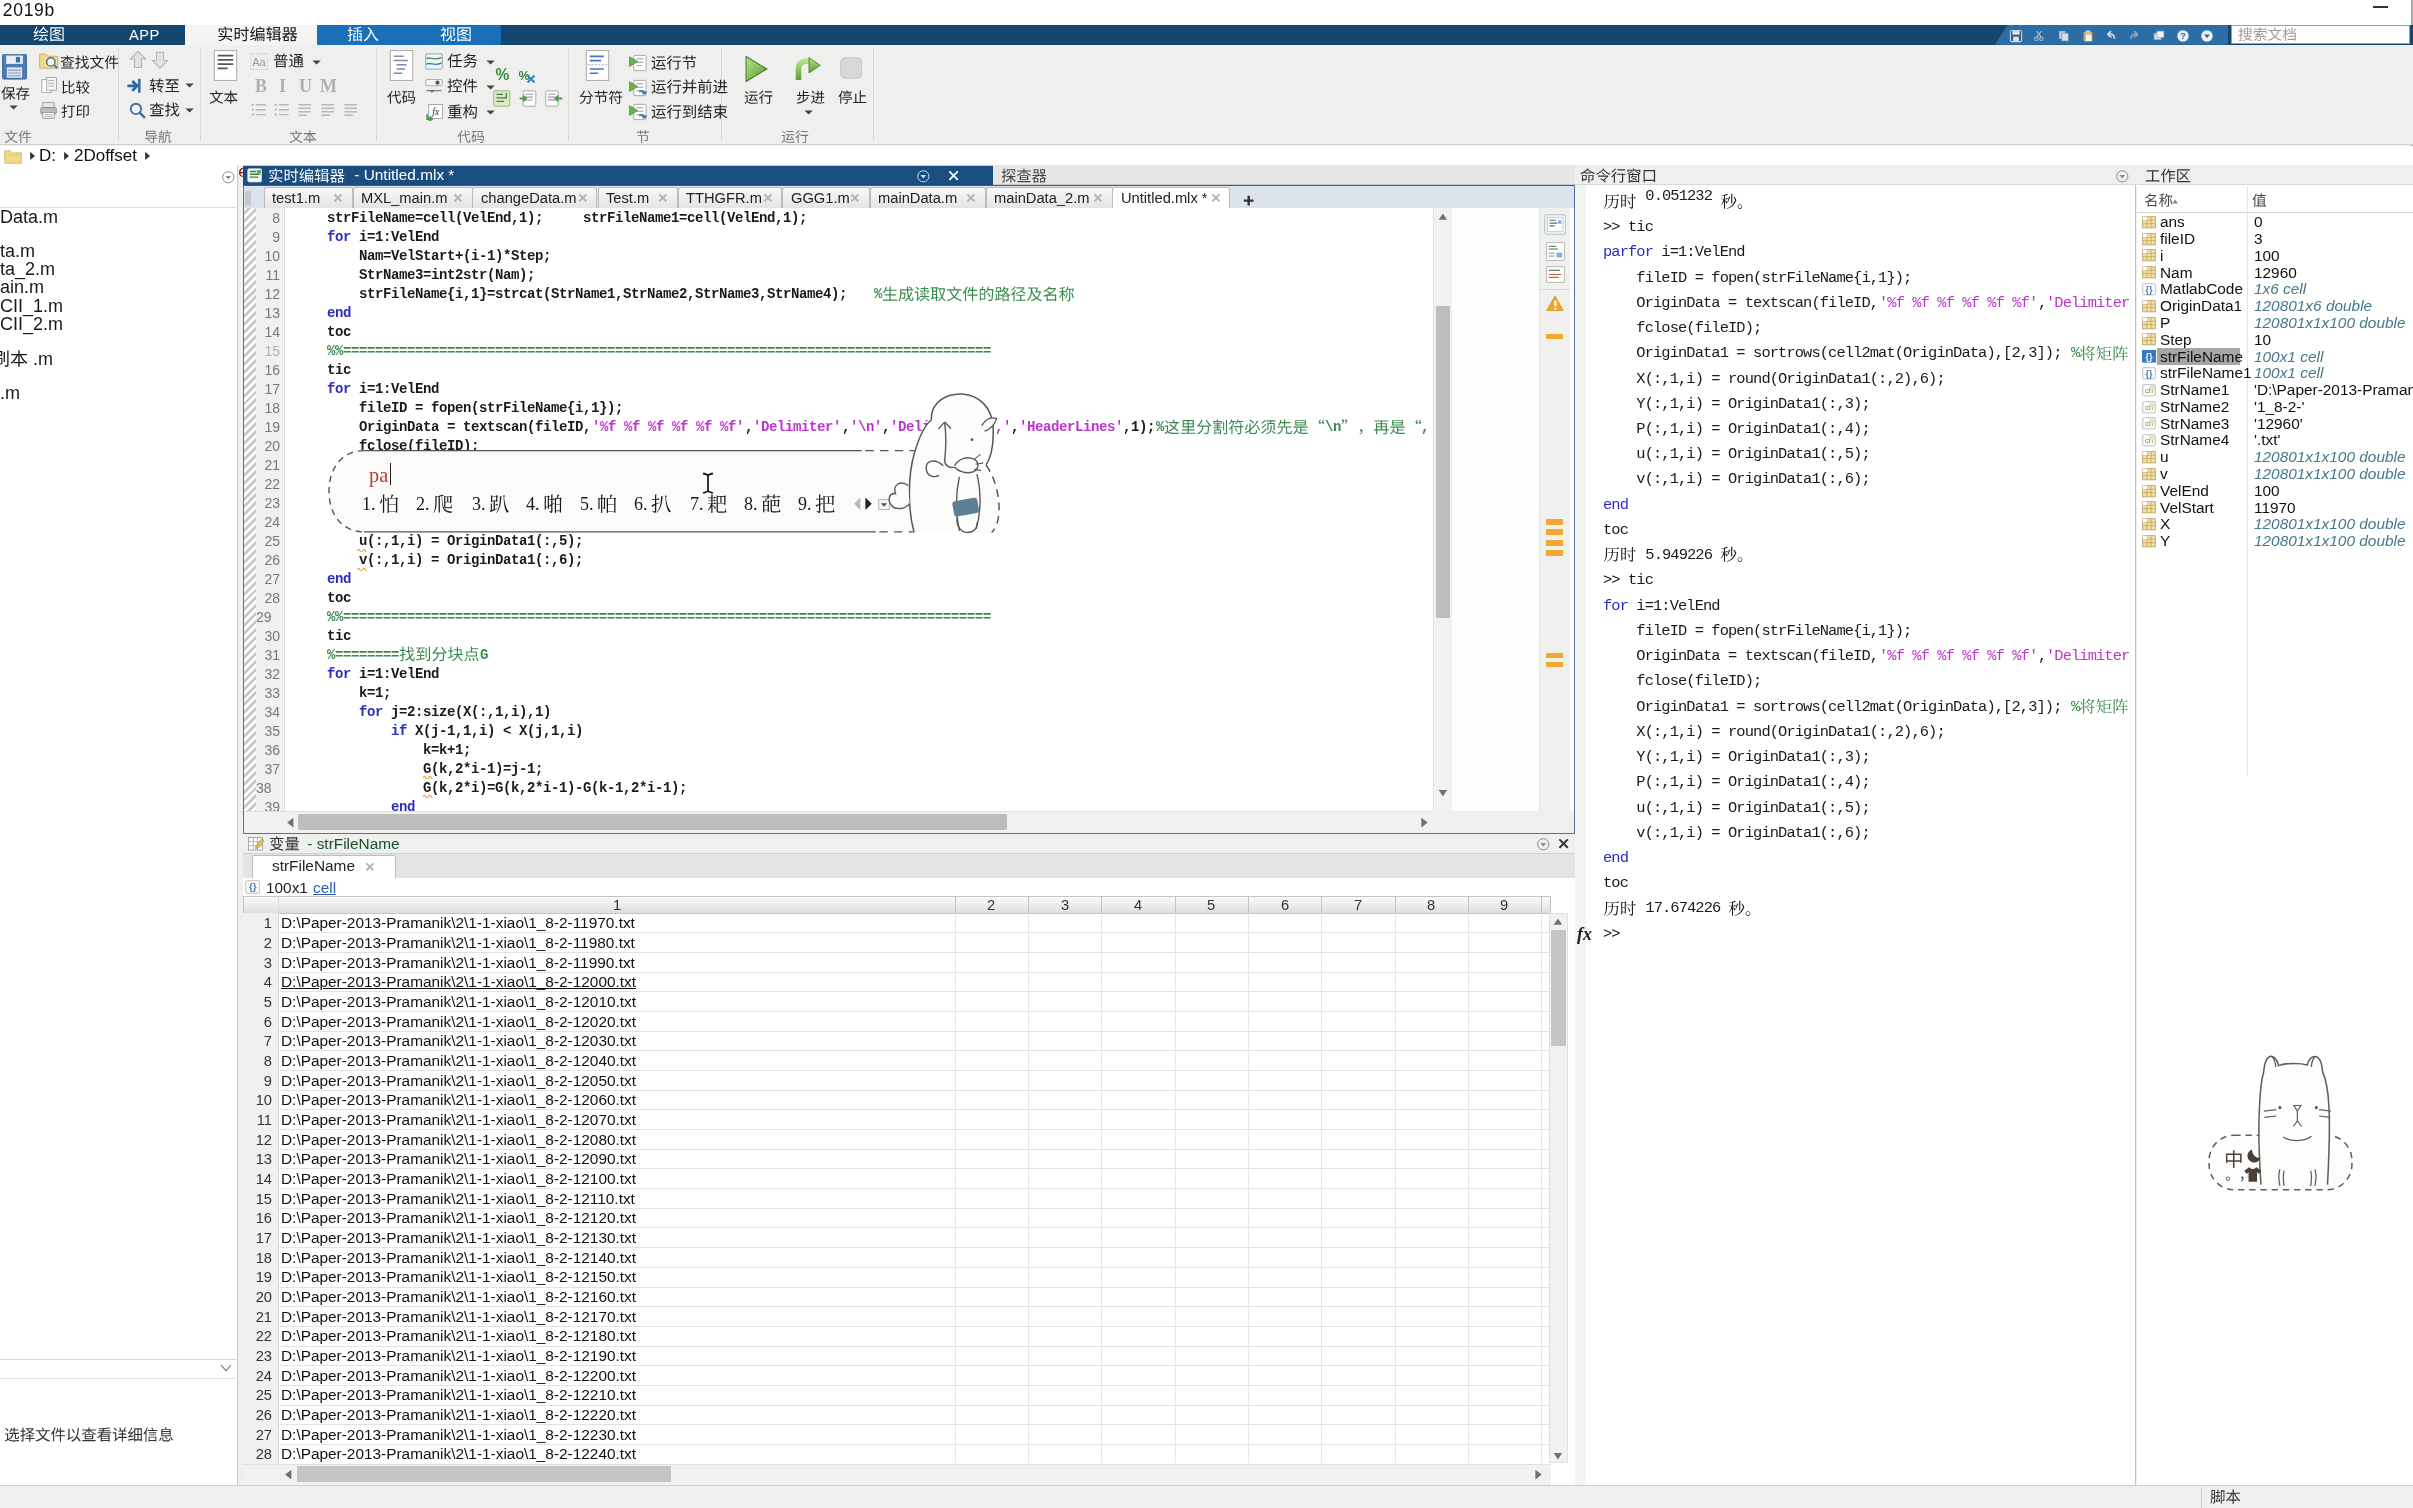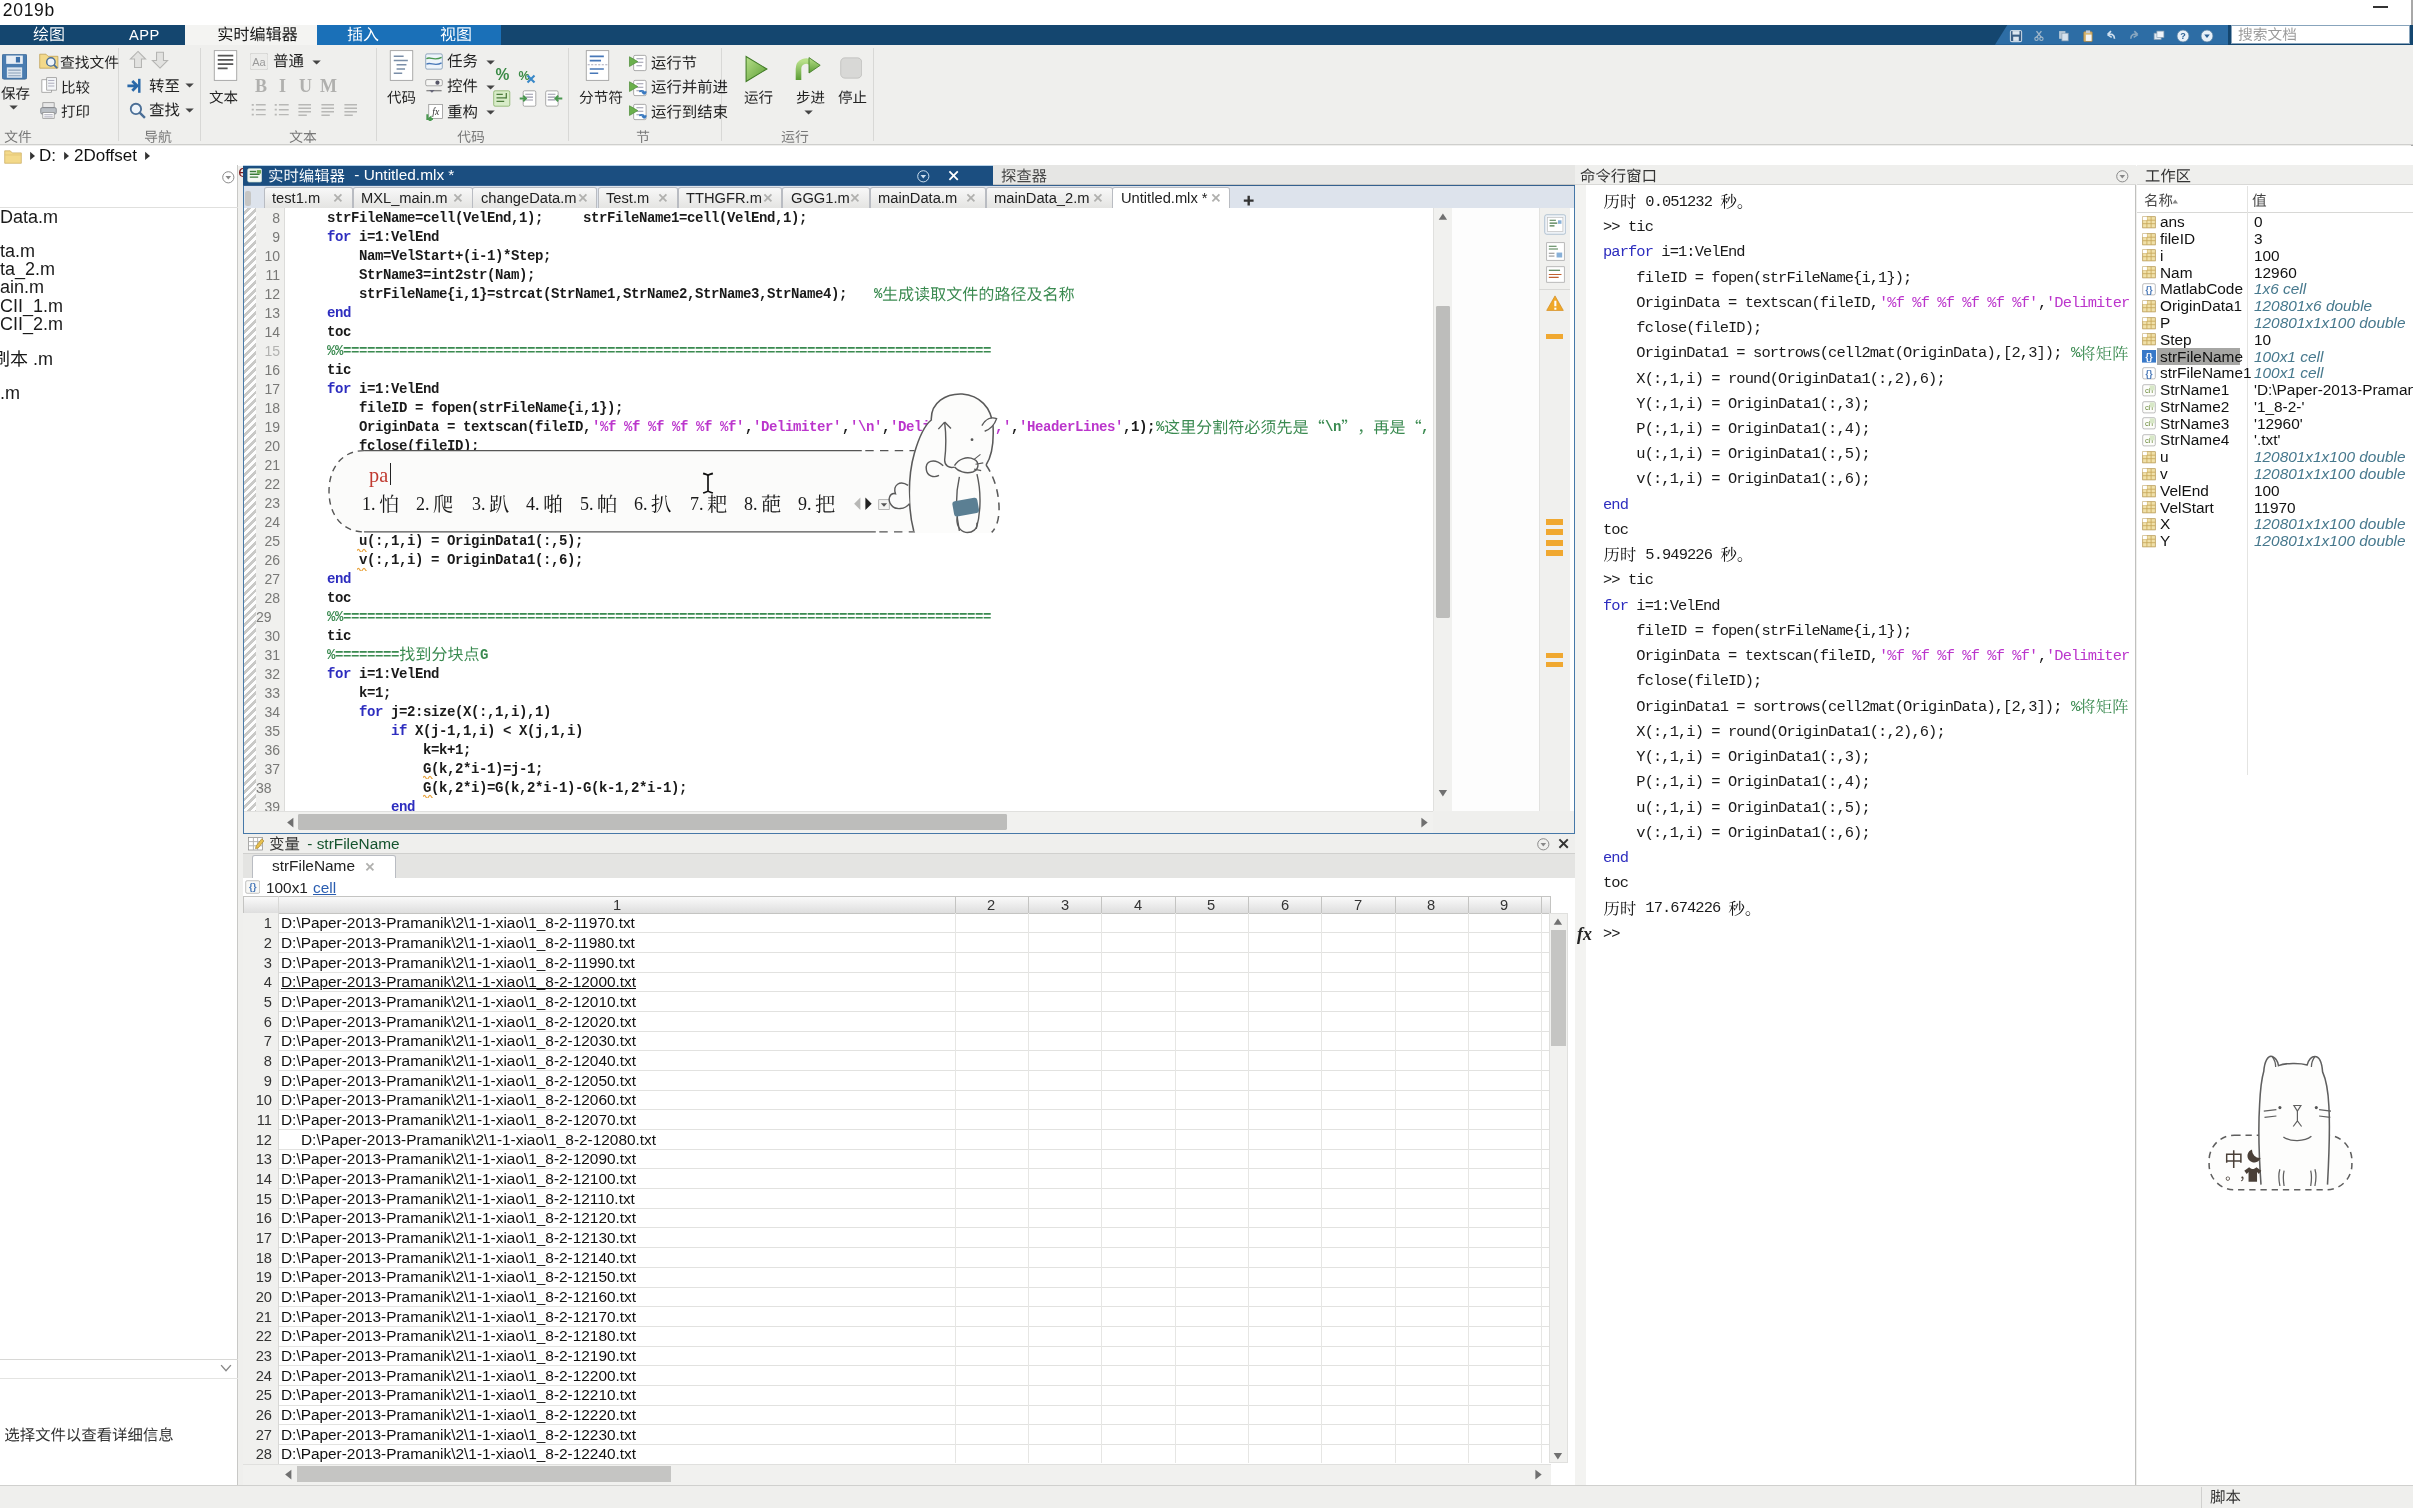--- a/index.html
+++ b/index.html
@@ -697,21 +697,21 @@
     <div class="abs" style="left:243px;top:1090px;width:35px;height:19.6px;background:#f0f0ee"></div>
     <div class="abs" style="left:243px;top:1100px;width:29px;transform:translateY(-50%);font:14.7px 'Liberation Sans';color:#333;text-align:right">10</div>
     <div class="abs" style="left:281px;top:1100px;transform:translateY(-50%);font:400 15.4px 'Liberation Sans',sans-serif;color:#111;letter-spacing:0px;white-space:pre;">D:\Paper-2013-Pramanik\2\1-1-xiao\1_8-2-12060.txt</div>
     <div class="abs" style="left:243px;top:1129px;width:1307px;height:0.7px;background:#e2e2e0"></div>
     <div class="abs" style="left:243px;top:1110px;width:35px;height:19.6px;background:#f0f0ee"></div>
     <div class="abs" style="left:243px;top:1120px;width:29px;transform:translateY(-50%);font:14.7px 'Liberation Sans';color:#333;text-align:right">11</div>
     <div class="abs" style="left:281px;top:1120px;transform:translateY(-50%);font:400 15.4px 'Liberation Sans',sans-serif;color:#111;letter-spacing:0px;white-space:pre;">D:\Paper-2013-Pramanik\2\1-1-xiao\1_8-2-12070.txt</div>
     <div class="abs" style="left:243px;top:1149px;width:1307px;height:0.7px;background:#e2e2e0"></div>
     <div class="abs" style="left:243px;top:1130px;width:35px;height:19.6px;background:#f0f0ee"></div>
     <div class="abs" style="left:243px;top:1140px;width:29px;transform:translateY(-50%);font:14.7px 'Liberation Sans';color:#333;text-align:right">12</div>
-    <div class="abs" style="left:281px;top:1140px;transform:translateY(-50%);font:400 15.4px 'Liberation Sans',sans-serif;color:#111;letter-spacing:0px;white-space:pre;margin-left:20px;">D:\Paper-2013-Pramanik\2\1-1-xiao\1_8-2-12080.txt</div>
+    <div class="abs" style="left:281px;top:1140px;transform:translateY(-50%);font:400 15.4px 'Liberation Sans',sans-serif;color:#111;letter-spacing:0px;white-space:pre;">D:\Paper-2013-Pramanik\2\1-1-xiao\1_8-2-12080.txt</div>
     <div class="abs" style="left:243px;top:1168px;width:1307px;height:0.7px;background:#e2e2e0"></div>
     <div class="abs" style="left:243px;top:1149px;width:35px;height:19.6px;background:#f0f0ee"></div>
     <div class="abs" style="left:243px;top:1159px;width:29px;transform:translateY(-50%);font:14.7px 'Liberation Sans';color:#333;text-align:right">13</div>
     <div class="abs" style="left:281px;top:1159px;transform:translateY(-50%);font:400 15.4px 'Liberation Sans',sans-serif;color:#111;letter-spacing:0px;white-space:pre;">D:\Paper-2013-Pramanik\2\1-1-xiao\1_8-2-12090.txt</div>
     <div class="abs" style="left:243px;top:1188px;width:1307px;height:0.7px;background:#e2e2e0"></div>
     <div class="abs" style="left:243px;top:1169px;width:35px;height:19.6px;background:#f0f0ee"></div>
     <div class="abs" style="left:243px;top:1179px;width:29px;transform:translateY(-50%);font:14.7px 'Liberation Sans';color:#333;text-align:right">14</div>
     <div class="abs" style="left:281px;top:1179px;transform:translateY(-50%);font:400 15.4px 'Liberation Sans',sans-serif;color:#111;letter-spacing:0px;white-space:pre;">D:\Paper-2013-Pramanik\2\1-1-xiao\1_8-2-12100.txt</div>
     <div class="abs" style="left:243px;top:1208px;width:1307px;height:0.7px;background:#e2e2e0"></div>
     <div class="abs" style="left:243px;top:1189px;width:35px;height:19.6px;background:#f0f0ee"></div>
@@ -803,21 +803,21 @@
     <svg class="abs" style="left:2116px;top:170px;" width="12.6" height="12.6" viewBox="0 0 18 18">
       <circle cx="9" cy="9" r="8" fill="none" stroke="#888" stroke-width="1.4"></circle>
       <path d="M5 7 L9 12 L13 7 Z" fill="#888"></path>
     </svg>
     <div class="abs" style="left:1575px;top:185px;width:11.2px;height:1300px;background:#f3f3f1"></div>
     <div class="abs" style="left:1586px;top:185px;width:550px;height:1300px;overflow:hidden">
       <div style="position:absolute;left:-1586px;top:-185px;width:2413px;height:1509px">
         <svg style="position:absolute;left:1603px;top:193px" width="34" height="18" viewBox="0 -21 48 26">
           <path fill="#1a1a1a" d="M14.7 -16.1 12.3 -16.4V-13.6L12.2 -11.6H6.3L6.5 -10.9H12.2C11.9 -6.3 10.5 -1.6 4.6 1.5L4.9 1.8C11.9 -1 13.4 -6.1 13.8 -10.9H19.4C19.1 -5.2 18.6 -1.4 17.9 -0.7C17.6 -0.5 17.4 -0.4 17 -0.4C16.4 -0.4 14.8 -0.6 13.8 -0.7V-0.2C14.7 -0.1 15.6 0.1 16 0.4C16.3 0.6 16.4 1.1 16.4 1.5C17.5 1.5 18.4 1.3 19 0.6C20.1 -0.5 20.7 -4.4 20.9 -10.7C21.4 -10.7 21.7 -10.9 21.9 -11.1L20 -12.6L19.1 -11.6H13.9L13.9 -13.5V-15.5C14.5 -15.6 14.7 -15.8 14.7 -16.1ZM20.6 -19.3 19.5 -17.9H5.6L3.7 -18.8V-11.5C3.7 -7 3.4 -2.3 0.7 1.5L1 1.7C5 -1.9 5.3 -7.3 5.3 -11.5V-17.2H22.1C22.4 -17.2 22.7 -17.3 22.7 -17.6C22 -18.3 20.6 -19.3 20.6 -19.3Z M34.6 -10.7 34.3 -10.5C35.6 -9 37 -6.7 37 -4.8C38.8 -3.2 40.4 -7.6 34.6 -10.7ZM30.9 -4H27.3V-10.2H30.9ZM25.8 -18.6V0H26C26.8 0 27.3 -0.5 27.3 -0.6V-3.3H30.9V-1.2H31.2C31.7 -1.2 32.4 -1.6 32.4 -1.8V-16.8C32.9 -16.9 33.3 -17.1 33.5 -17.3L31.6 -18.8L30.7 -17.8H27.6ZM30.9 -10.9H27.3V-17.1H30.9ZM44.9 -15.7 43.8 -14.2H42.7V-18.8C43.3 -18.9 43.6 -19.1 43.6 -19.4L41.1 -19.7V-14.2H33L33.2 -13.4H41.1V-0.7C41.1 -0.2 41 -0.1 40.5 -0.1C39.9 -0.1 36.7 -0.3 36.7 -0.3V0C38.1 0.2 38.8 0.4 39.2 0.7C39.6 1 39.8 1.4 39.9 1.9C42.4 1.6 42.7 0.7 42.7 -0.5V-13.4H46.4C46.7 -13.4 46.9 -13.6 47 -13.8C46.2 -14.6 44.9 -15.7 44.9 -15.7Z"></path>
         </svg>
-        <span style="position:absolute;left:1637px;top:202px;transform:translateY(-50%);font:15.4px 'Liberation Mono',monospace;letter-spacing:-0.9px;color:#1a1a1a;white-space:pre"> 0.051232 </span>
+        <span style="position:absolute;left:1637px;top:196px;transform:translateY(-50%);font:15.4px 'Liberation Mono',monospace;letter-spacing:-0.9px;color:#1a1a1a;white-space:pre"> 0.051232 </span>
         <svg style="position:absolute;left:1720px;top:193px" width="34" height="18" viewBox="0 -21 48 26">
           <path fill="#1a1a1a" d="M18 -19.7 15.6 -19.9V-5.9H15.9C16.5 -5.9 17.2 -6.3 17.2 -6.6V-19C17.8 -19.1 18 -19.4 18 -19.7ZM18.9 -15.9 18.6 -15.7C19.8 -14.1 21.2 -11.6 21.3 -9.6C23.1 -8 24.6 -12.3 18.9 -15.9ZM22.8 -8.3 20.4 -9.3C17.9 -2.9 14.2 -0.4 8.7 1.5L8.9 1.9C15 0.5 18.8 -1.9 21.8 -8C22.5 -7.9 22.7 -8 22.8 -8.3ZM14.7 -15.4 12.2 -16C11.8 -12.9 10.9 -9.7 9.9 -7.5L10.3 -7.3C11.8 -9.2 13 -11.9 13.8 -14.9C14.3 -14.9 14.6 -15.1 14.7 -15.4ZM9.1 -14 8 -12.7H6.7V-17.4C7.8 -17.7 8.9 -18 9.7 -18.2C10.3 -18 10.7 -18 10.9 -18.2L9 -19.9C7.2 -18.9 3.8 -17.5 1 -16.7L1.1 -16.3C2.5 -16.5 3.9 -16.8 5.2 -17V-12.7L0.9 -12.7L1 -12H4.6C3.8 -8.7 2.5 -5.3 0.5 -2.8L0.9 -2.5C2.7 -4.2 4.2 -6.4 5.2 -8.7V1.9H5.5C6.2 1.9 6.7 1.5 6.7 1.3V-9.8C7.5 -8.8 8.3 -7.3 8.4 -6.2C9.9 -5 11.2 -8.2 6.7 -10.5V-12H10.4C10.7 -12 10.9 -12.1 11 -12.3C10.3 -13.1 9.1 -14 9.1 -14Z M28.2 2C30 2 31.5 0.4 31.5 -1.4C31.5 -3.2 30 -4.7 28.2 -4.7C26.4 -4.7 24.8 -3.2 24.8 -1.4C24.8 0.4 26.4 2 28.2 2ZM28.2 1.1C26.8 1.1 25.7 0 25.7 -1.4C25.7 -2.8 26.8 -3.9 28.2 -3.9C29.6 -3.9 30.7 -2.8 30.7 -1.4C30.7 0 29.6 1.1 28.2 1.1Z"></path>
         </svg>
         <span style="position:absolute;left:1603px;top:227px;transform:translateY(-50%);font:15.4px 'Liberation Mono',monospace;letter-spacing:-0.9px;color:#1a1a1a;white-space:pre">&gt;&gt; tic</span>
         <span style="position:absolute;left:1603px;top:252px;transform:translateY(-50%);font:15.4px 'Liberation Mono',monospace;letter-spacing:-0.9px;color:#2d2dbf;white-space:pre">parfor</span>
         <span style="position:absolute;left:1653px;top:252px;transform:translateY(-50%);font:15.4px 'Liberation Mono',monospace;letter-spacing:-0.9px;color:#1a1a1a;white-space:pre"> i=1:VelEnd</span>
         <span style="position:absolute;left:1603px;top:278px;transform:translateY(-50%);font:15.4px 'Liberation Mono',monospace;letter-spacing:-0.9px;color:#1a1a1a;white-space:pre">    fileID = fopen(strFileName{i,1});</span>
         <span style="position:absolute;left:1603px;top:303px;transform:translateY(-50%);font:15.4px 'Liberation Mono',monospace;letter-spacing:-0.9px;color:#1a1a1a;white-space:pre">    OriginData = textscan(fileID,</span>
         <span style="position:absolute;left:1879px;top:303px;transform:translateY(-50%);font:15.4px 'Liberation Mono',monospace;letter-spacing:-0.9px;color:#bb35cc;white-space:pre">'%f %f %f %f %f %f'</span>
         <span style="position:absolute;left:2038px;top:303px;transform:translateY(-50%);font:15.4px 'Liberation Mono',monospace;letter-spacing:-0.9px;color:#1a1a1a;white-space:pre">,</span>

